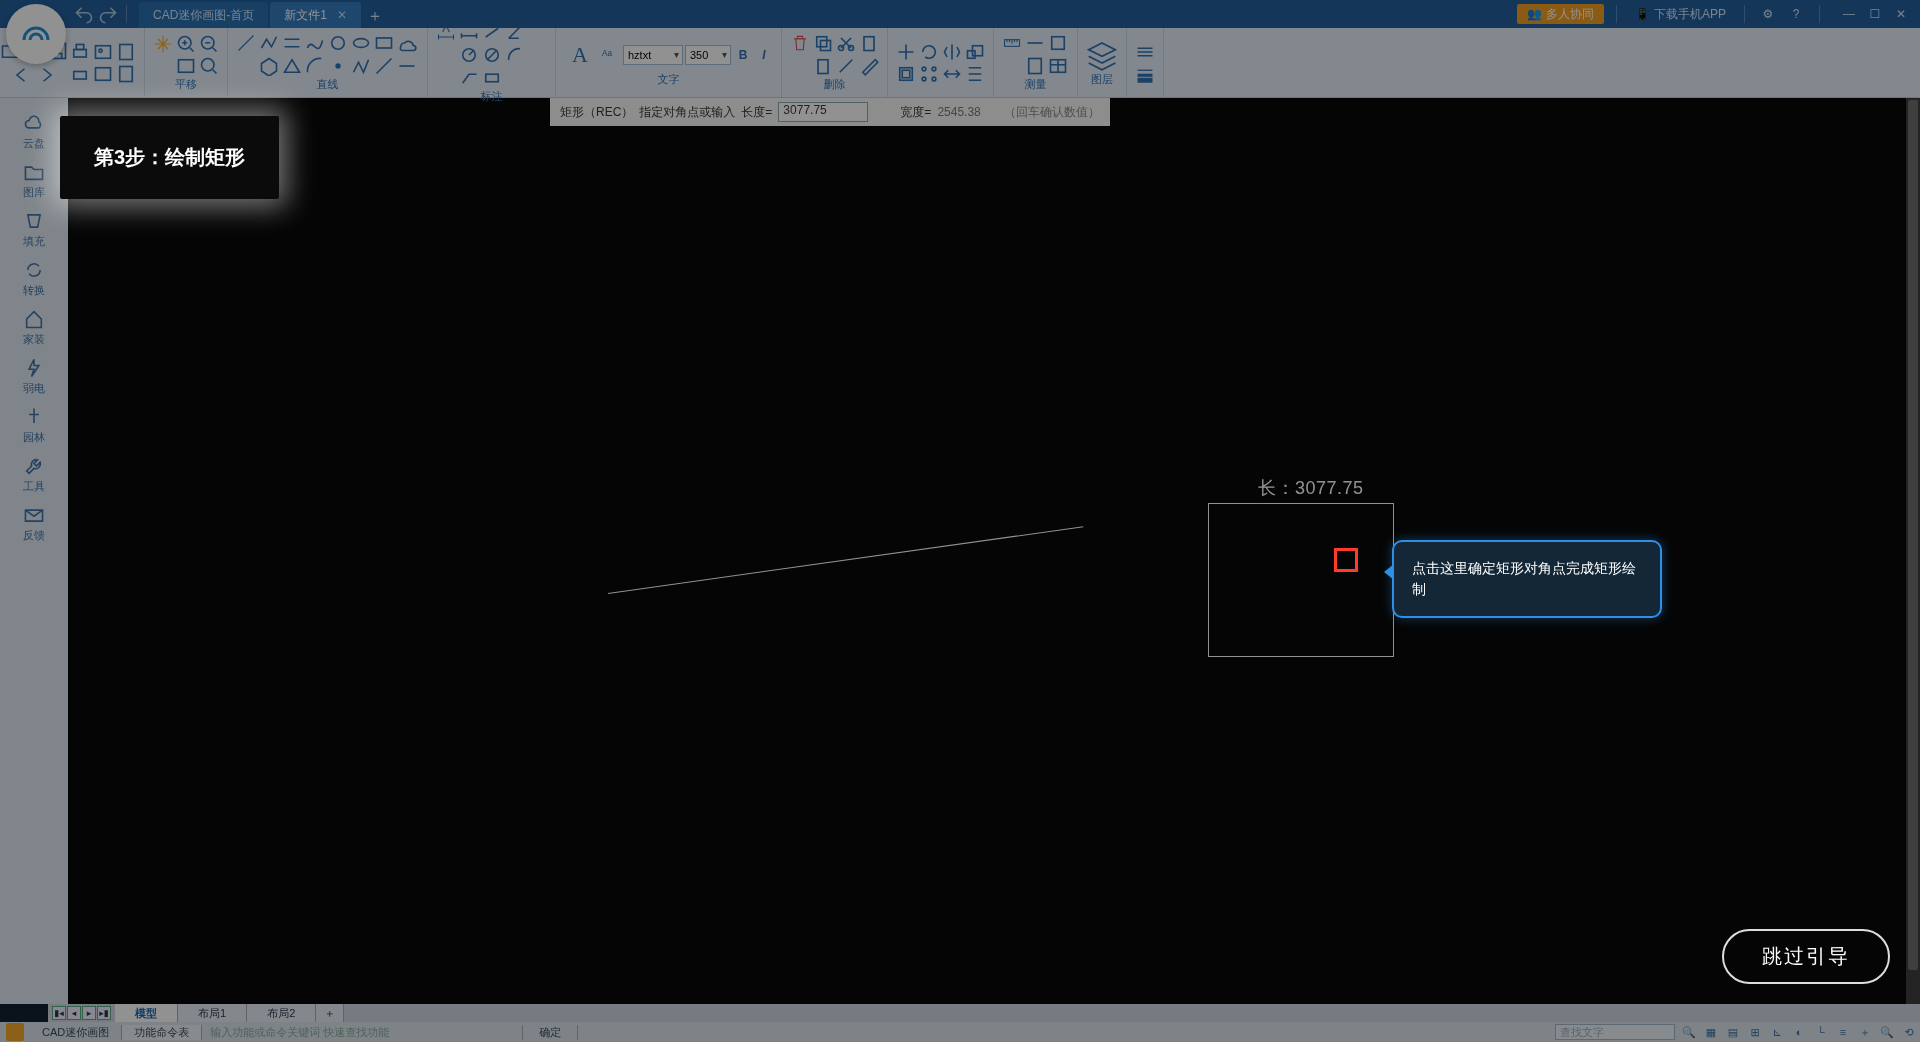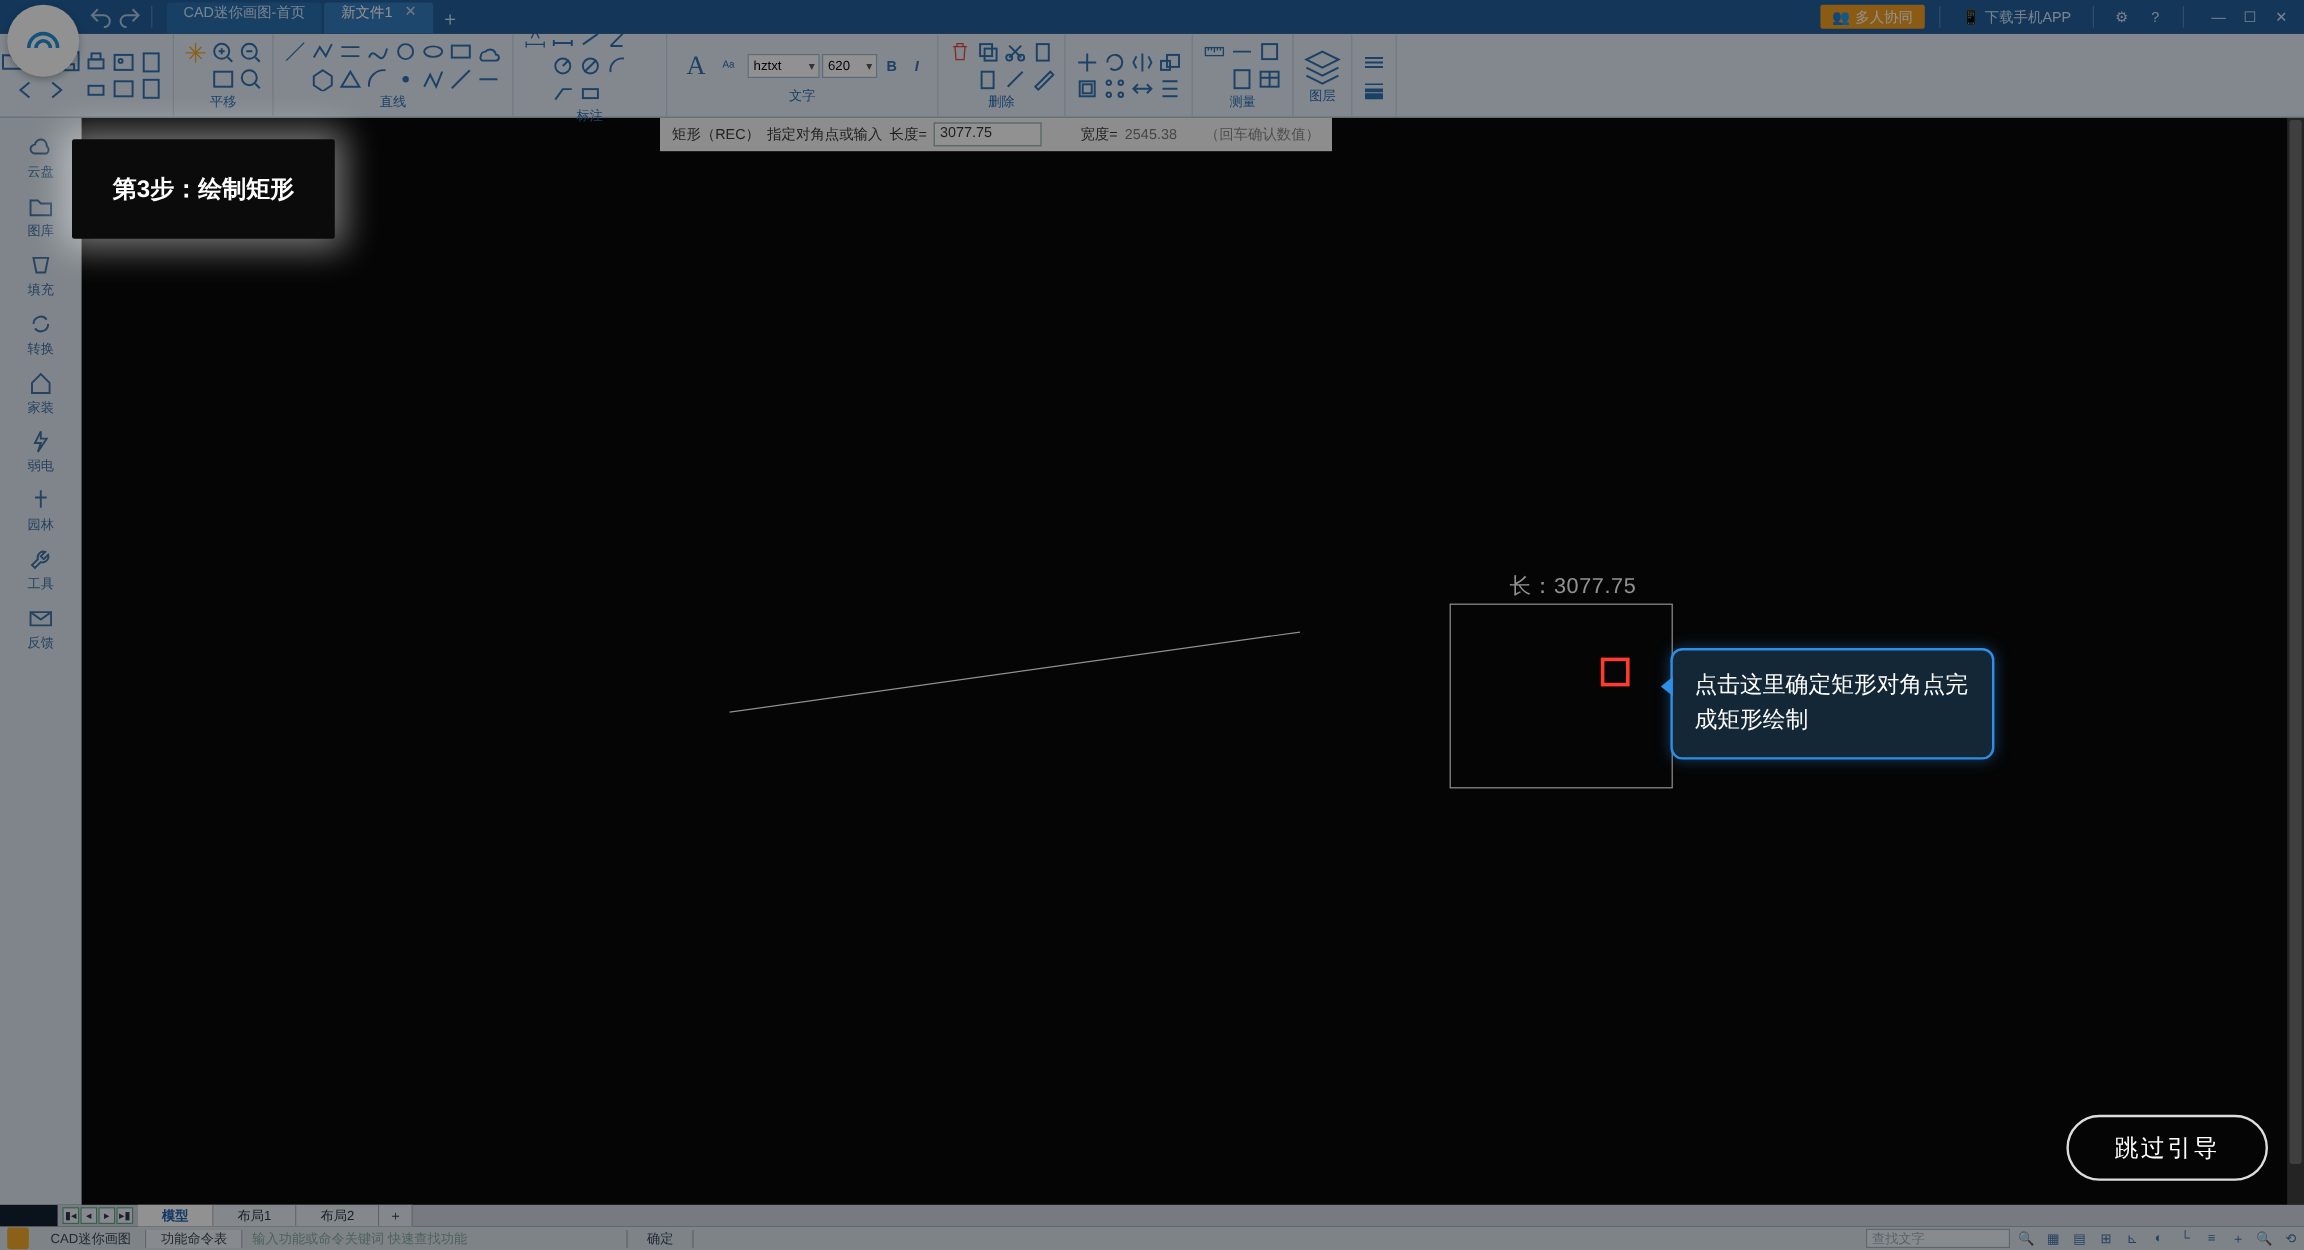--- a/index.html
+++ b/index.html
@@ -8,21 +8,21 @@
   .dim-overlay { position:absolute; inset:0; background:rgba(10,10,10,0.45); pointer-events:none; z-index:900; }
 
   
   .titlebar { position:absolute; top:0; left:0; right:0; height:28px; background:#1a5a9a; display:flex; align-items:stretch; color:#cde4f7; z-index:10;}
   .app-logo { width:60px; height:60px; background:#fff; border-radius:50%; position:absolute; left:6px; top:4px; display:flex; align-items:center; justify-content:center; z-index:30; box-shadow:0 2px 6px rgba(0,0,0,.3);}
   .app-logo svg{width:40px;height:24px;}
   .tb-left { margin-left:72px; display:flex; align-items:center; }
   .tb-undo, .tb-redo { width:20px; height:20px; display:flex; align-items:center; justify-content:center; opacity:.8; margin:0 2px;}
   .tb-sep { width:1px; height:18px; background:rgba(255,255,255,.25); margin:0 6px;}
   .tabstrip { display:flex; height:100%; align-items:flex-end; margin-left:6px;}
-  .tab { height:26px; padding:0 14px; display:flex; align-items:flex-start; font-size:12px; color:#cfe5f8; background:#246cb0; border-radius:3px 3px 0 0; margin-right:2px; position:relative;}
+  .tab { height:26px; padding:0 14px; display:flex; align-items:center; font-size:12px; color:#cfe5f8; background:#246cb0; border-radius:3px 3px 0 0; margin-right:2px; position:relative;}
   .tab.active { background:#2f78c0; color:#ffffff; }
   .tab .close { margin-left:10px; opacity:.7; }
   .tab-add { width:24px; height:24px; display:flex; align-items:center; justify-content:center; color:#cfe5f8; font-size:16px;}
   .tb-right { margin-left:auto; display:flex; align-items:center; padding-right:8px; gap:6px;}
   .collab-btn { background:#f49b1b; color:#fff; padding:2px 10px; border-radius:2px; display:flex; align-items:center; gap:4px; font-size:12px; height:20px;}
   .tb-link { display:flex; align-items:center; gap:4px; color:#cfe5f8; font-size:12px; padding:0 6px;}
   .tb-iconbtn { width:22px; height:22px; display:flex; align-items:center; justify-content:center; color:#cfe5f8;}
   .win-ctrl { display:flex; gap:4px; margin-left:6px;}
   .win-ctrl span{ width:22px; height:22px; display:flex; align-items:center; justify-content:center; color:#cfe5f8;}
 
@@ -62,21 +62,21 @@
   
   .canvas { position:absolute; top:98px; left:48px; right:0; bottom:38px; background:#000; z-index:5;}
   .diag-line{position:absolute; left:560px; top:495px; width:480px; height:0px; border-top:1.3px solid #fff; transform-origin:left center; transform:rotate(-8deg);}
   .rect-preview{position:absolute; left:1160px; top:405px; width:186px; height:154px; border:1.3px solid #fff;}
   .cursor-mark{position:absolute; left:1334px; top:548px; width:24px; height:24px; border:3px solid #ff3b2e; }
   .len-label{position:absolute; left:1210px; top:378px; color:#fff; font-size:18px; letter-spacing:.5px;}
   .len-label2{position:absolute; left:1362px; top:472px; color:#fff; font-size:14px; letter-spacing:.5px;}
 
   
   .tut-step { position:absolute; left:60px; top:116px; background:#0b0b0b; color:#fff; padding:28px 34px; font-size:20px; font-weight:600; border-radius:2px; box-shadow:0 0 28px 8px rgba(255,255,255,.45); z-index:1000;}
-  .tut-tip { position:absolute; left:1392px; top:540px; width:270px; background:#142737; border:2px solid #2d8fe6; border-radius:10px; padding:16px 18px; color:#fff; font-size:19px; line-height:1.5; z-index:1000; box-shadow:0 0 12px rgba(45,143,230,.4);}
+  .tut-tip { position:absolute; left:1392px; top:540px; width:270px; background:#142737; border:2px solid #2d8fe6; border-radius:10px; padding:16px 18px; color:#fff; font-size:14px; line-height:1.5; z-index:1000; box-shadow:0 0 12px rgba(45,143,230,.4);}
   .tut-tip::before{ content:""; position:absolute; left:-10px; top:22px; width:0;height:0;border-top:8px solid transparent;border-bottom:8px solid transparent;border-right:10px solid #2d8fe6;}
   .tut-skip { position:absolute; right:30px; bottom:58px; border:2px solid #ddd; color:#fff; background:transparent; padding:12px 38px; font-size:20px; border-radius:30px; z-index:1000; letter-spacing:2px;}
 
   
   .btabs { position:absolute; left:48px; right:0; bottom:20px; height:18px; background:#cfd8e2; display:flex; align-items:center; font-size:11px; color:#234; z-index:8;}
   .btabs .nav{display:flex;gap:1px;margin:0 4px;}
   .btabs .nav span{width:14px;height:14px;border:1px solid #5a7; background:#eef; display:flex;align-items:center;justify-content:center;font-size:9px;}
   .btab{padding:0 20px;border-right:1px solid #aab; height:100%; display:flex;align-items:center; background:#e7edf4;}
   .btab.active{background:#fff;color:#1560b0;font-weight:bold;}
   .btab.add{padding:0 8px;}
@@ -417,21 +417,21 @@
         <span class="bigicon" style="font-size:22px;font-family:serif;color:#2a6db3;">A</span>
         <div class="font-ctrl">
           <div class="font-row">
             <span style="width:18px;color:#2a6db3;">ᴬᵃ</span>
             <div class="sel">
                 <span>hztxt</span>
               </div>
           </div>
           <div class="font-row">
             <div class="sel" style="min-width:46px">
-                <span>620</span>
+                <span>350</span>
               </div>
             <span class="b">B</span>
             <span class="b" style="font-style:italic">I</span>
           </div>
         </div>
       </div>
       <div class="biglabel">文字</div>
     </div>
 
     <div class="rgroup big">

